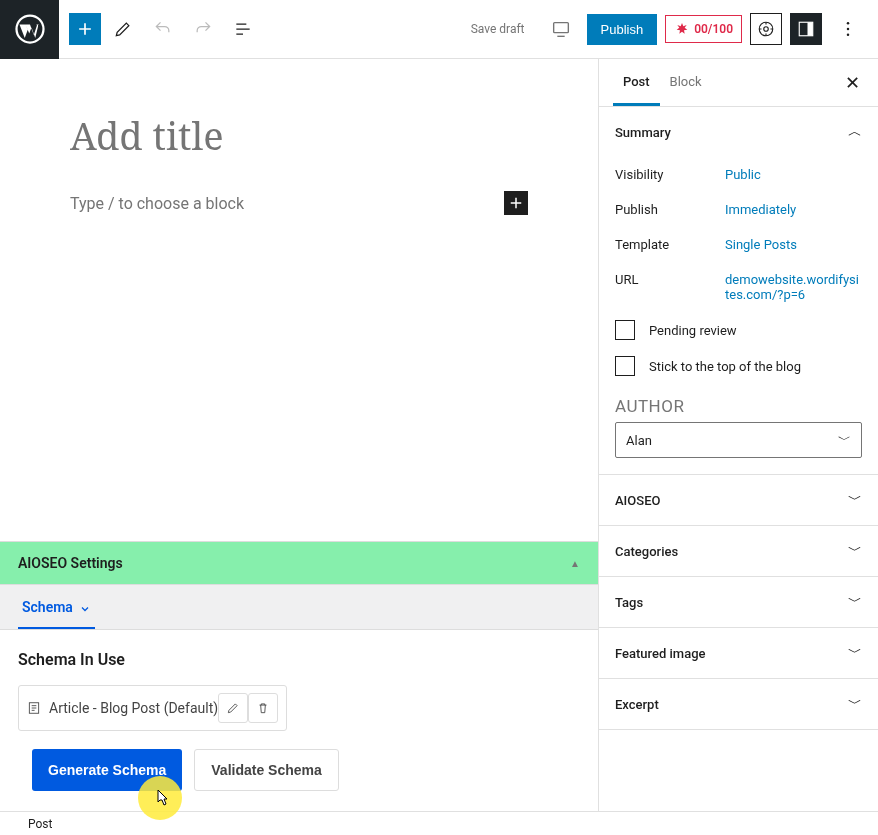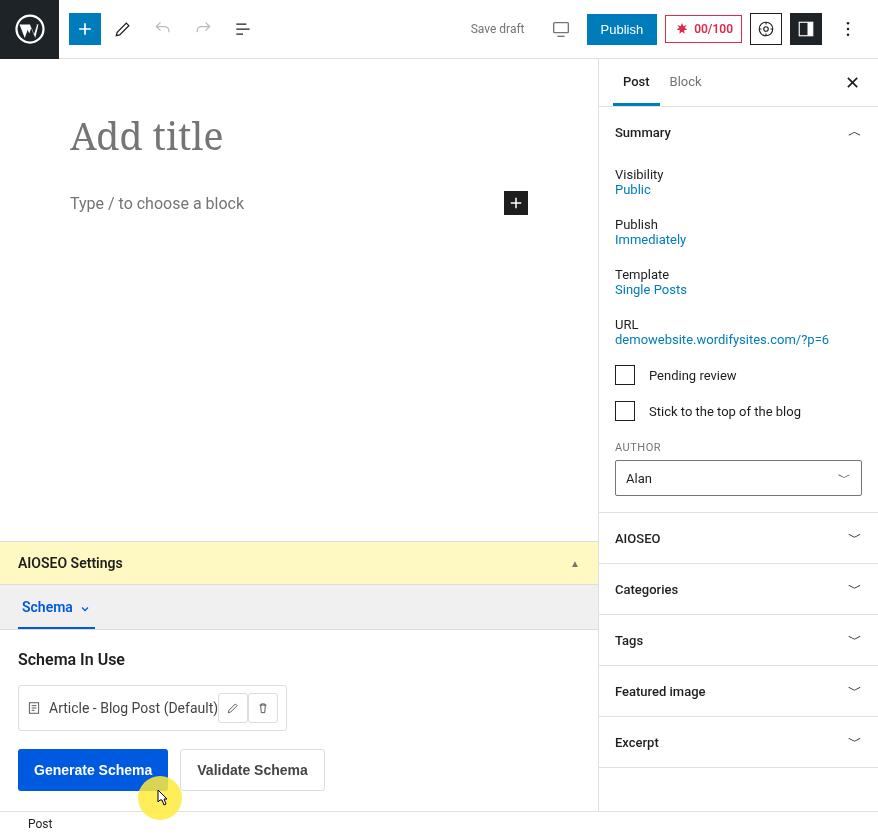--- a/index.html
+++ b/index.html
@@ -27,55 +27,55 @@
 .main { display: flex; height: calc(100% - 59px - 24px); }
 .editor { flex: 1; display: flex; flex-direction: column; }
 .canvas { flex: 1; padding: 50px 70px 20px; overflow: auto; }
 .title-input { font-family: "Noto Serif", Georgia, serif; font-size: 38px; color: #757575; border: none; outline: none; width: 100%; font-weight: 400; }
 .block-row { display: flex; align-items: center; margin-top: 30px; }
 .block-placeholder { color: #757575; font-size: 16px; flex: 1; }
 .block-add { width: 24px; height: 24px; background: #1e1e1e; color: #fff; display: flex; align-items: center; justify-content: center; cursor: pointer; }
 
 
 .aioseo-panel { border-top: 1px solid #ddd; }
-.aioseo-header { padding: 13px 18px; font-size: 14px; font-weight: 600; display: flex; align-items: center; justify-content: space-between; cursor: pointer; background: #fef9c3; border-bottom: 1px solid #ddd; }
+.aioseo-header { padding: 13px 18px; font-size: 14px; font-weight: 600; display: flex; align-items: center; justify-content: space-between; cursor: pointer; background: #86efac; border-bottom: 1px solid #ddd; }
 .aioseo-header .caret { font-size: 10px; color: #757575; }
 .aioseo-tabs { background: #f0f0f1; padding: 0 18px; border-bottom: 1px solid #ddd; }
 .aioseo-tab { display: inline-flex; align-items: flex-end; gap: 6px; padding: 14px 4px 12px; color: #005ae0; font-size: 14px; font-weight: 600; border-bottom: 2px solid #005ae0; cursor: pointer; }
 .aioseo-body { padding: 20px 18px; }
 .schema-label { font-size: 16px; font-weight: 600; margin-bottom: 16px; }
 .schema-row { display: inline-flex; align-items: center; border: 1px solid #ddd; border-radius: 3px; padding: 7px 8px; }
 .schema-name { display: flex; align-items: center; gap: 8px; font-size: 14px; color: #444; }
 .schema-ico { width: 30px; height: 30px; border: 1px solid #ddd; border-radius: 3px; display: flex; align-items: center; justify-content: center; color: #444; cursor: pointer; }
-.schema-actions { display: flex; gap: 12px; margin-top: 18px; }
+.schema-actions { display: flex; gap: 12px; margin-top: 18px; margin-left: 14px; }
 .btn-primary { background: #005ae0; color: #fff; border: none; padding: 12px 16px; font-size: 14px; font-weight: 600; cursor: pointer; border-radius: 3px; }
 .btn-secondary { background: #fff; color: #444; border: 1px solid #ddd; padding: 12px 16px; font-size: 14px; font-weight: 600; cursor: pointer; border-radius: 3px; }
 
 
 .cursor-highlight { position: absolute; left: 138px; top: 776px; width: 44px; height: 44px; border-radius: 50%; background: #ffeb3b; opacity: 0.85; z-index: 100; pointer-events: none; }
 .cursor-ptr { position: absolute; left: 152px; top: 788px; z-index: 101; pointer-events: none; font-size: 18px; }
 
 
 .sidebar { width: 280px; border-left: 1px solid #e0e0e0; display: flex; flex-direction: column; overflow-y: auto; }
 .side-tabs { display: flex; align-items: center; border-bottom: 1px solid #e0e0e0; padding: 0 14px; height: 48px; }
 .side-tab { padding: 14px 10px; font-size: 13px; color: #757575; cursor: pointer; border-bottom: 3px solid transparent; margin-bottom: -1px; }
 .side-tab.active { color: #1e1e1e; font-weight: 500; border-bottom-color: #007cba; }
 .side-close { margin-left: auto; font-size: 18px; cursor: pointer; padding: 4px; }
 
 .side-section { border-bottom: 1px solid #e0e0e0; }
 .side-sec-header { display: flex; align-items: center; justify-content: space-between; padding: 16px 16px; font-size: 13px; font-weight: 500; cursor: pointer; }
 .side-sec-header .chev { font-size: 14px; }
 .summary-body { padding: 0 16px 16px; }
-.sum-row { display: flex; padding: 10px 0; align-items: flex-start; flex-direction: column; }
+.sum-row { display: flex; padding: 10px 0; align-items: flex-start; }
 .sum-label { width: 110px; color: #1e1e1e; font-size: 13px; }
 .sum-val { color: #007cba; font-size: 13px; cursor: pointer; flex: 1; word-break: break-all; }
 .check-row { display: flex; align-items: center; gap: 14px; padding: 8px 0; }
 .checkbox { width: 20px; height: 20px; border: 1.5px solid #1e1e1e; cursor: pointer; flex-shrink: 0; }
 .check-label { font-size: 13px; }
-.author-label { font-size: 11px; color: #757575; letter-spacing: 0.5px; text-transform: uppercase; margin-top: 12px; margin-bottom: 6px; }
+.author-label { font-size: 17px; color: #757575; letter-spacing: 0.5px; text-transform: uppercase; margin-top: 12px; margin-bottom: 6px; }
 .author-select { width: 100%; border: 1px solid #757575; padding: 8px 10px; font-size: 13px; display: flex; align-items: center; justify-content: space-between; cursor: pointer; border-radius: 2px; }
 
 
 .footer { position: absolute; bottom: 0; left: 0; right: 0; height: 24px; border-top: 1px solid #e0e0e0; display: flex; align-items: center; padding: 0 28px; font-size: 12px; color: #1e1e1e; background: #fff; }
 </style>
 </head>
 <body>
 
 <div class="topbar">
   <div class="wp-logo">

